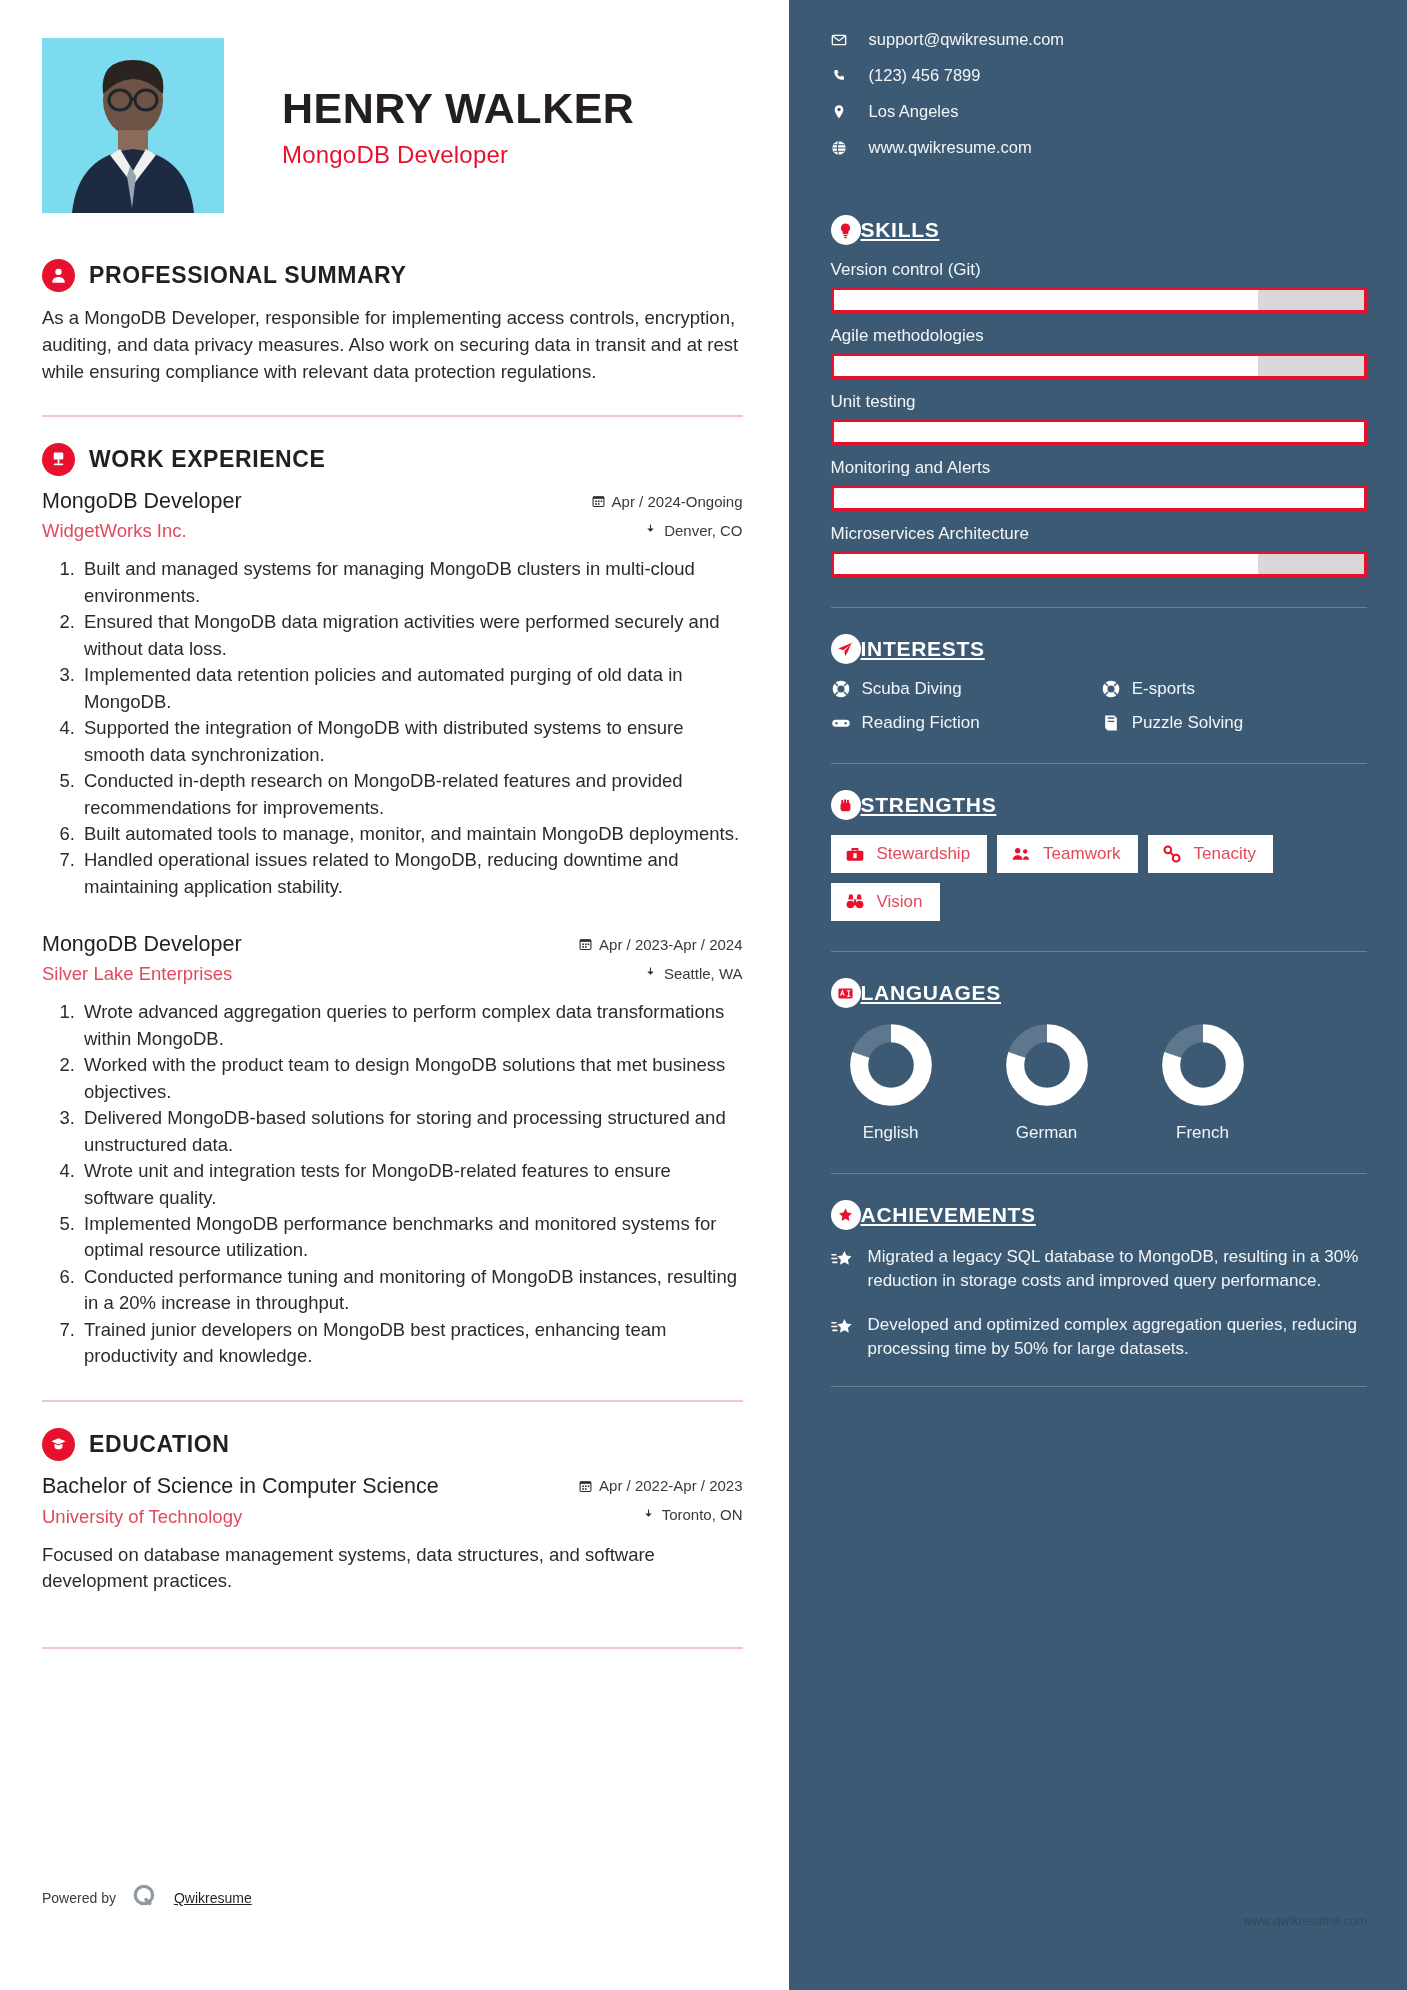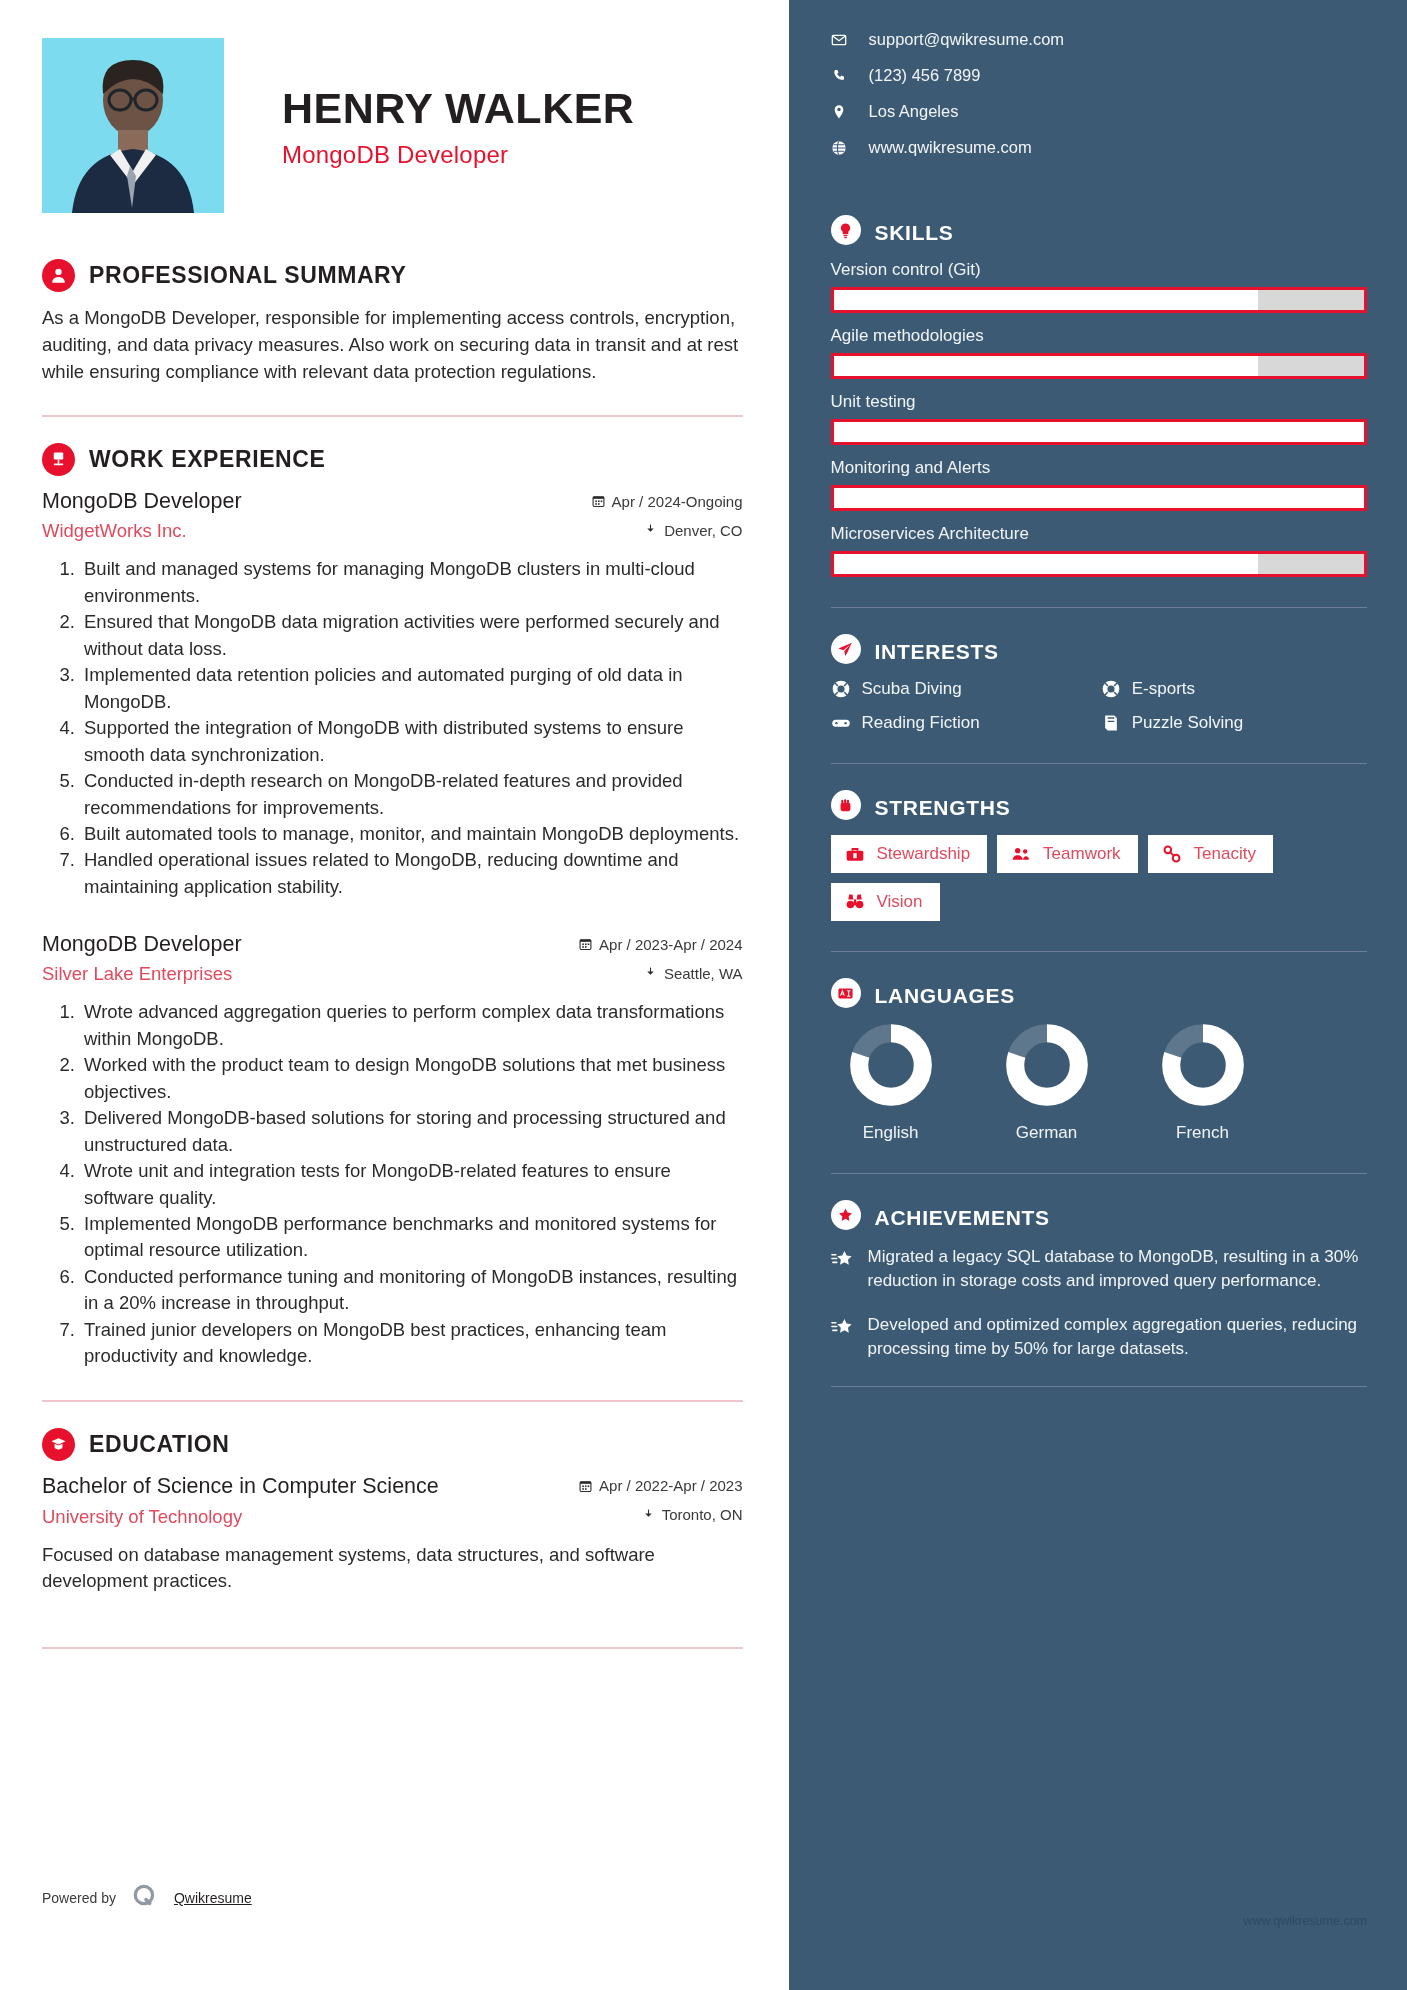--- a/index.html
+++ b/index.html
@@ -142,22 +142,23 @@
     display: flex; align-items: center; gap: 22px;
     font-size: 16.5px;
     margin-bottom: 17px;
     color: #f2f5f7;
   }
   .contact-row:last-child { margin-bottom: 0; }
   .c-ico { width: 16px; height: 16px; flex: 0 0 auto; display:flex; align-items:center; justify-content:center; }
   .c-ico svg { width: 16px; height: 16px; fill: #ffffff; }
 
   .rsec-head {
-    display: flex; align-items: flex-end; gap: 14px;
+    display: flex; align-items: center; 
     margin-bottom: 15px;
+    text-decoration: underline;
   }
   .rsec-ico {
     width: 30px; height: 30px;
     border-radius: 50%;
     background: #ffffff;
     flex: 0 0 auto;
     display: flex; align-items: center; justify-content: center;
   }
   .rsec-ico svg { width: 17px; height: 17px; fill: #e8112d; }
   .rsec-title {

